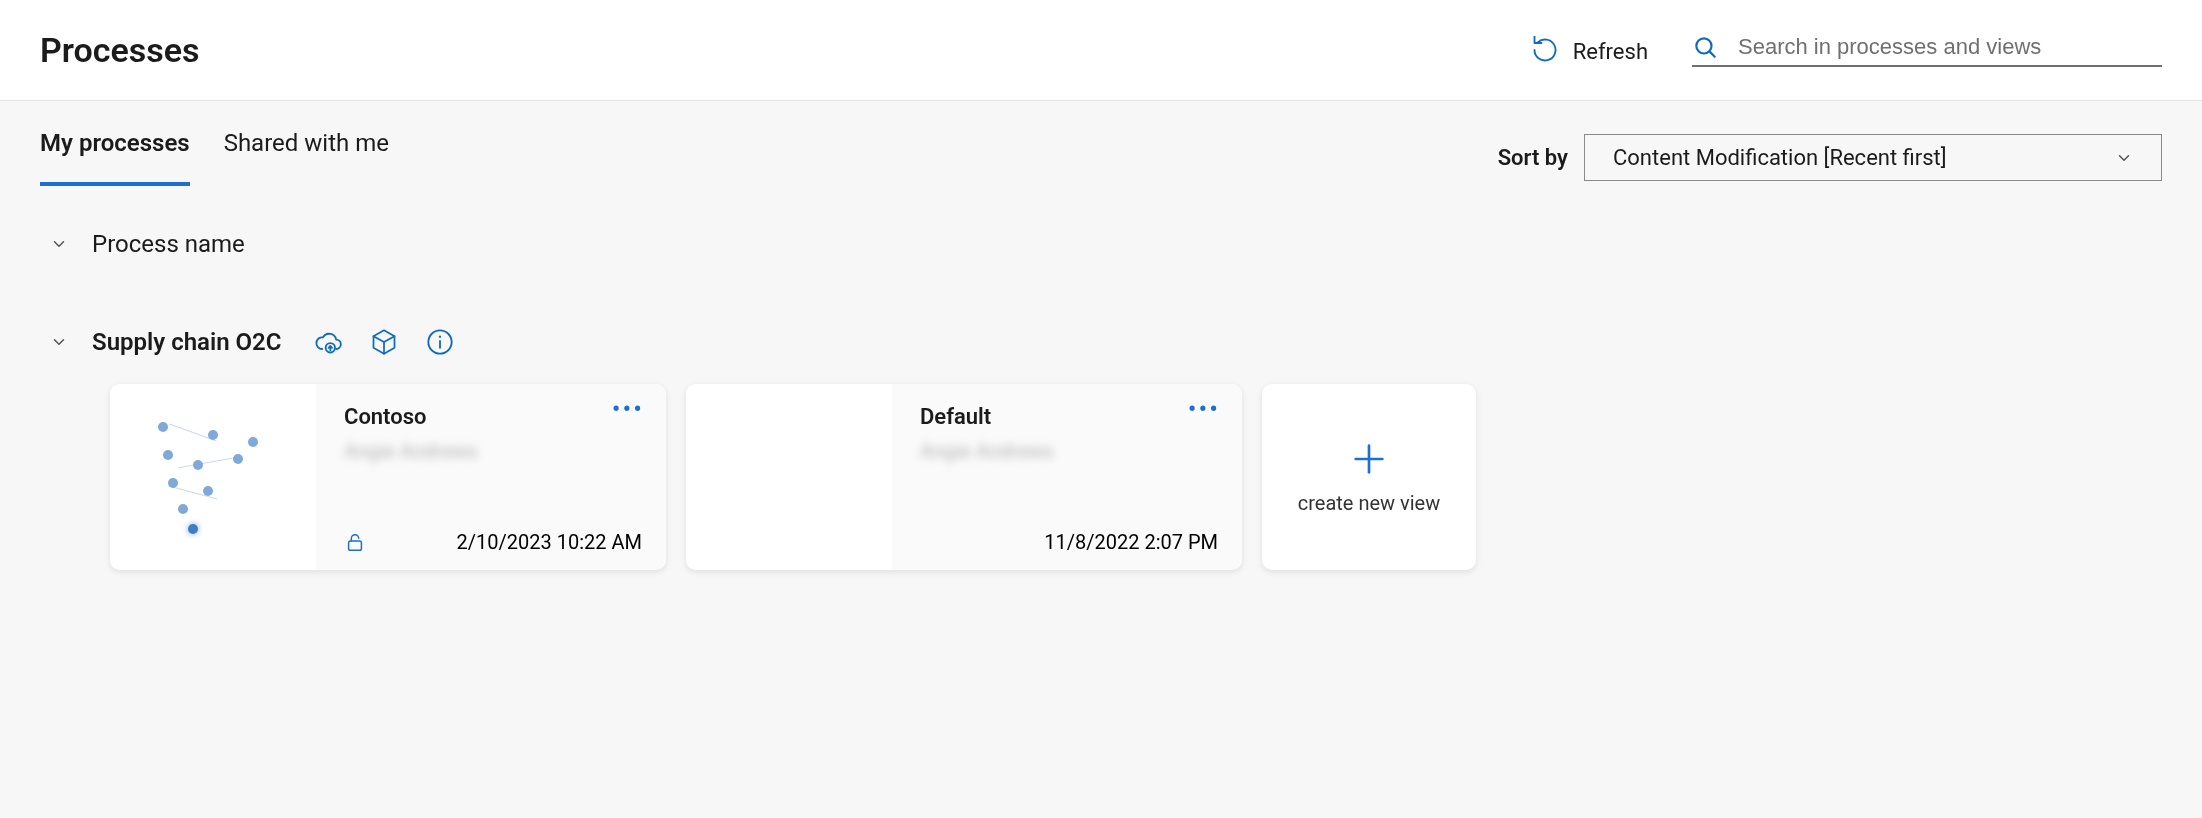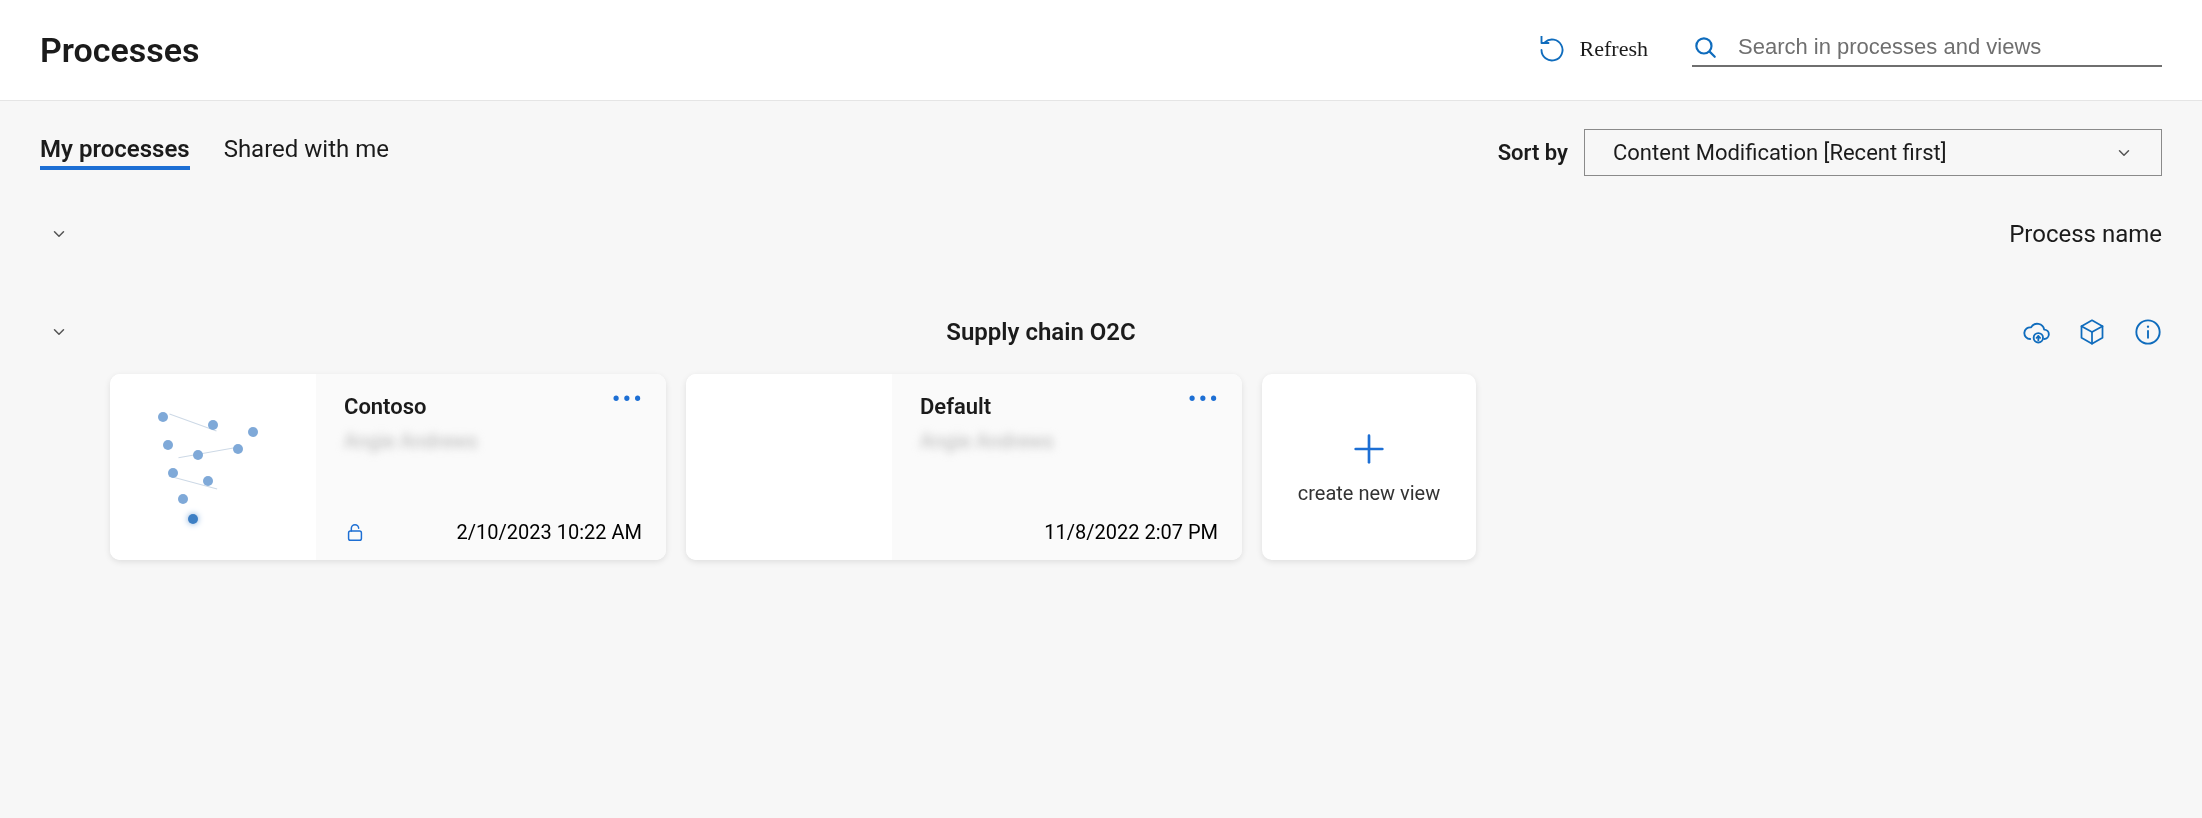--- a/index.html
+++ b/index.html
@@ -36,25 +36,24 @@
     height: 60px;
   }
   .page-title {
     font-size: 34px;
     font-weight: 600;
     flex: 0 0 auto;
   }
   .header-spacer { flex: 1; }
   .refresh-btn {
     display: flex;
-    align-items: flex-start;
+    align-items: flex-end;
     gap: 14px;
     cursor: pointer;
     margin-right: 44px;
-    font-family: Liberation Serif, serif;
   }
   .refresh-btn .label {
     font-size: 22px;
     color: var(--text-primary);
   }
   .icon-btn {
     display: inline-flex;
     align-items: center;
     justify-content: center;
     color: var(--accent2);
@@ -87,21 +86,21 @@
   .tabs-row {
     display: flex;
     align-items: center;
   }
   .tabs {
     display: flex;
     gap: 34px;
     font-size: 24px;
   }
   .tab {
-    padding-bottom: 3px;
+    padding-bottom: 25px;
     cursor: pointer;
     color: var(--text-primary);
   }
   .tab.active {
     font-weight: 600;
     border-bottom: 4px solid var(--accent);
   }
   .tabs-spacer { flex: 1; }
   .sort-wrap {
     display: flex;
@@ -124,21 +123,20 @@
   }
 
   
   .group-header {
     display: flex;
     align-items: center;
     gap: 24px;
     padding-left: 10px;
     margin-top: 44px;
     font-size: 22px;
-    justify-content: space-between;
   }
   .group-header.section-name {
     font-weight: 400;
   }
   .group-header.process-row {
     margin-top: 70px;
   }
   .group-header .label {
     font-size: 24px;
     font-weight: 600;

